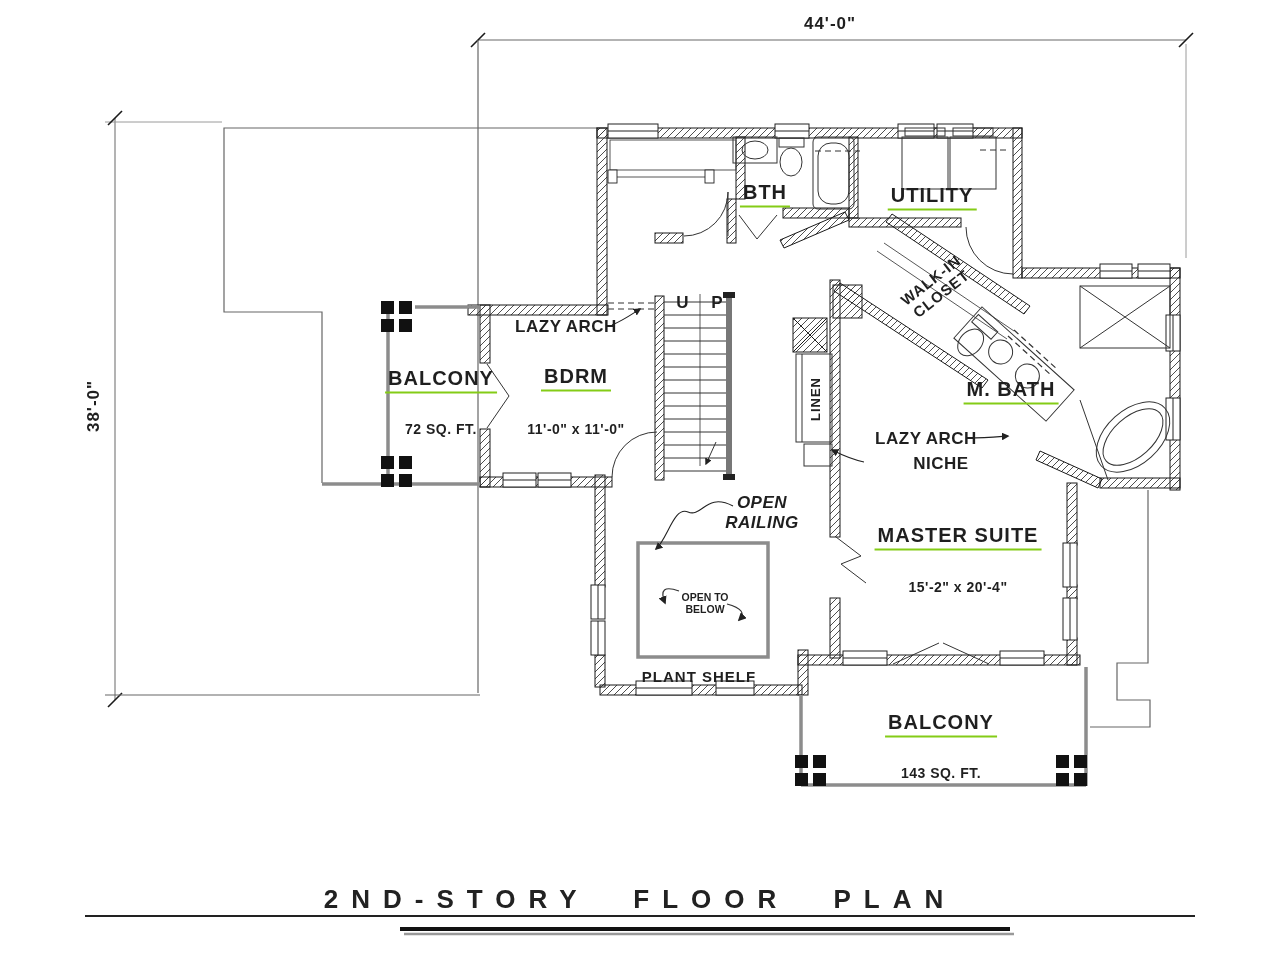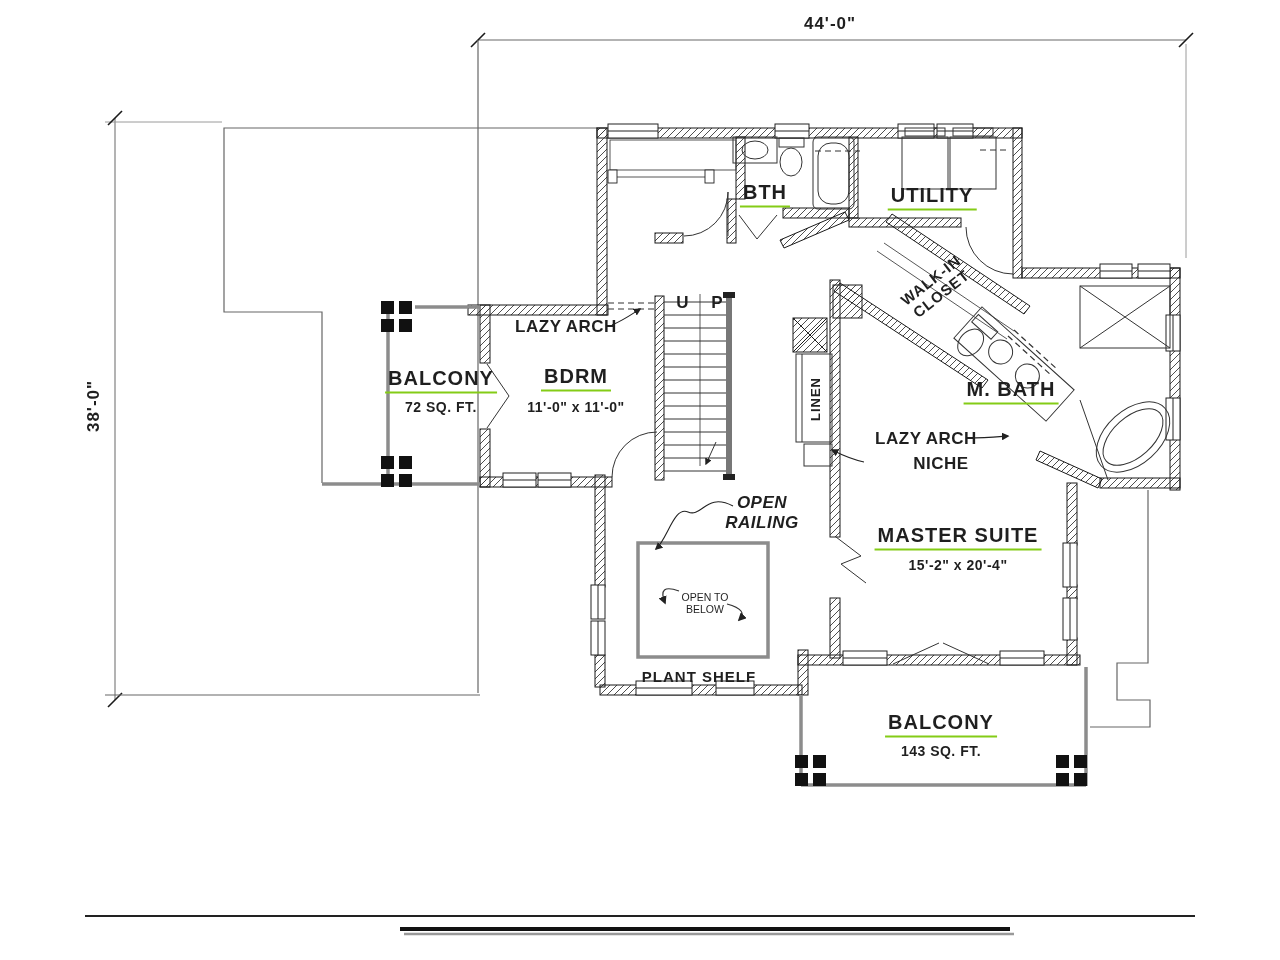--- a/index.html
+++ b/index.html
@@ -5,23 +5,23 @@
   html,body{margin:0;padding:0;background:#fff;}
   #stage{position:relative;width:1280px;height:960px;background:#ffffff;overflow:hidden;
          font-family:"Liberation Sans", sans-serif;color:#1a1a1a;}
   #linework{position:absolute;left:0;top:0;}
   .lbl{position:absolute;transform:translate(-50%,-50%);white-space:nowrap;
        color:#1f1f1f;text-align:center;line-height:1.15;z-index:5;}
   .lbl.rot90{transform:translate(-50%,-50%) rotate(-90deg);}
   .lbl.rot40{transform:translate(-50%,-50%) rotate(-38deg);}
   .room{font-size:20px;font-weight:600;letter-spacing:1px;}
   .ul{border-bottom:2px solid #84cc16;padding:0 3px 2px 3px;display:inline-block;}
-  .sub{font-size:14px;font-weight:600;letter-spacing:0.5px;}
+  .sub{font-size:14px;font-weight:600;letter-spacing:0.5px;margin-top:22px;}
   .ann{font-size:17px;font-weight:600;letter-spacing:0.5px;}
-  .tiny{font-size:10.5px;font-weight:400;}
+  .tiny{font-size:10.5px;font-weight:700;}
   .dim{font-size:17px;font-weight:600;letter-spacing:1px;}
   .updn{font-size:17px;font-weight:600;letter-spacing:9px;}
   .linen{font-size:13px;font-weight:600;letter-spacing:1px;}
   .wic{font-size:15px;font-weight:600;letter-spacing:1px;}
   #title-text{position:absolute;left:640px;top:899px;transform:translate(-50%,-50%);
       font-size:26px;font-weight:600;letter-spacing:13px;word-spacing:24px;color:#222;z-index:5;}
 </style>
 </head>
 <body>
 
@@ -317,14 +317,15 @@
   <div>RAILING</div>
 </div>
 
 <div class="lbl tiny" style="left:705px;top:603px;">
   <div>OPEN TO</div>
   <div>BELOW</div>
 </div>
 
 <div class="lbl" style="left:699px;top:677px;font-size:15px;font-weight:600;letter-spacing:1px;">PLANT SHELF</div>
 
+<div id="title-text">2ND-STORY FLOOR PLAN</div>
 
 </div>
 
 </body></html>

